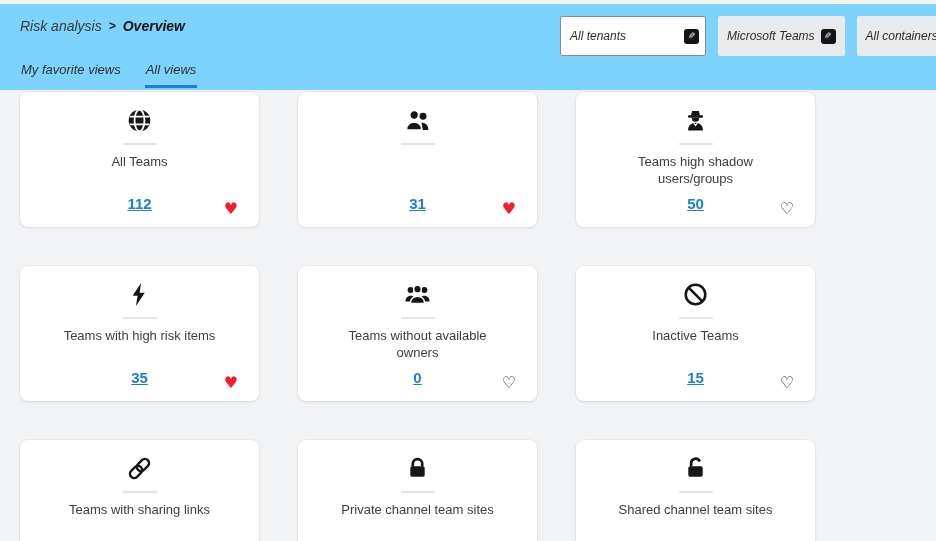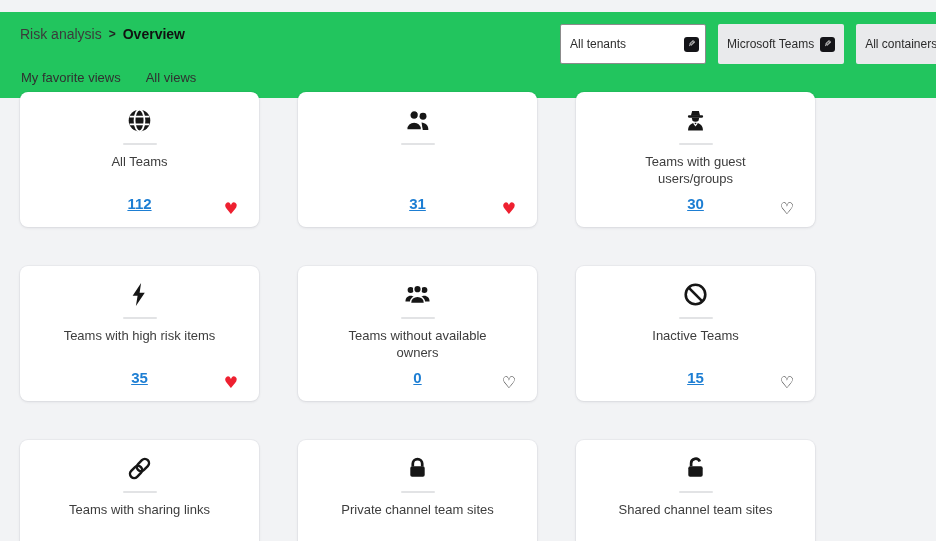--- a/index.html
+++ b/index.html
@@ -5,22 +5,23 @@
   * { margin: 0; padding: 0; box-sizing: border-box; }
   html, body { width: 936px; height: 541px; }
   body {
     position: relative;
     overflow: hidden;
     font-family: "Liberation Sans", "DejaVu Sans", sans-serif;
     background: var(--page-bg, #f2f3f5);
     color: #333;
   }
   .topbar {
-    position: absolute; top: 12px; left: 0; right: 0; height: 86px;
-    background: #22c55e;
+    position: absolute; top: 4px; left: 0; right: 0; height: 86px;
+    background: #7dd3fc;
+    font-style: italic;
   }
   .breadcrumb {
     position: absolute; top: 14px; left: 20px;
     font-size: 14px; display: flex; align-items: center; gap: 7px;
   }
   .breadcrumb .bc-section { color: #3b3b3b; }
   .breadcrumb .bc-sep { color: #222; font-weight: 700; font-size: 12px; }
   .breadcrumb .bc-current { color: #111; font-weight: 700; }
 
   .filters {
@@ -207,22 +208,22 @@
     <div class="divider"></div>
     <a class="card-count">31</a>
     <span class="heart on">♥</span>
   </div>
 
   <div class="card">
     <svg class="card-icon" aria-hidden="true">
         <use href="#shadow-user-icon" xlink:href="#shadow-user-icon"></use>
       </svg>
     <div class="divider"></div>
-    <div class="card-label">Teams with guest users/groups</div>
-    <a class="card-count">30</a>
+    <div class="card-label">Teams high shadow users/groups</div>
+    <a class="card-count">50</a>
     <span class="heart off">♡</span>
   </div>
 
   <div class="card">
     <svg class="card-icon" aria-hidden="true">
         <use href="#high-risk-bolt-icon" xlink:href="#high-risk-bolt-icon"></use>
       </svg>
     <div class="divider"></div>
     <div class="card-label">Teams with high risk items</div>
     <a class="card-count">35</a>

